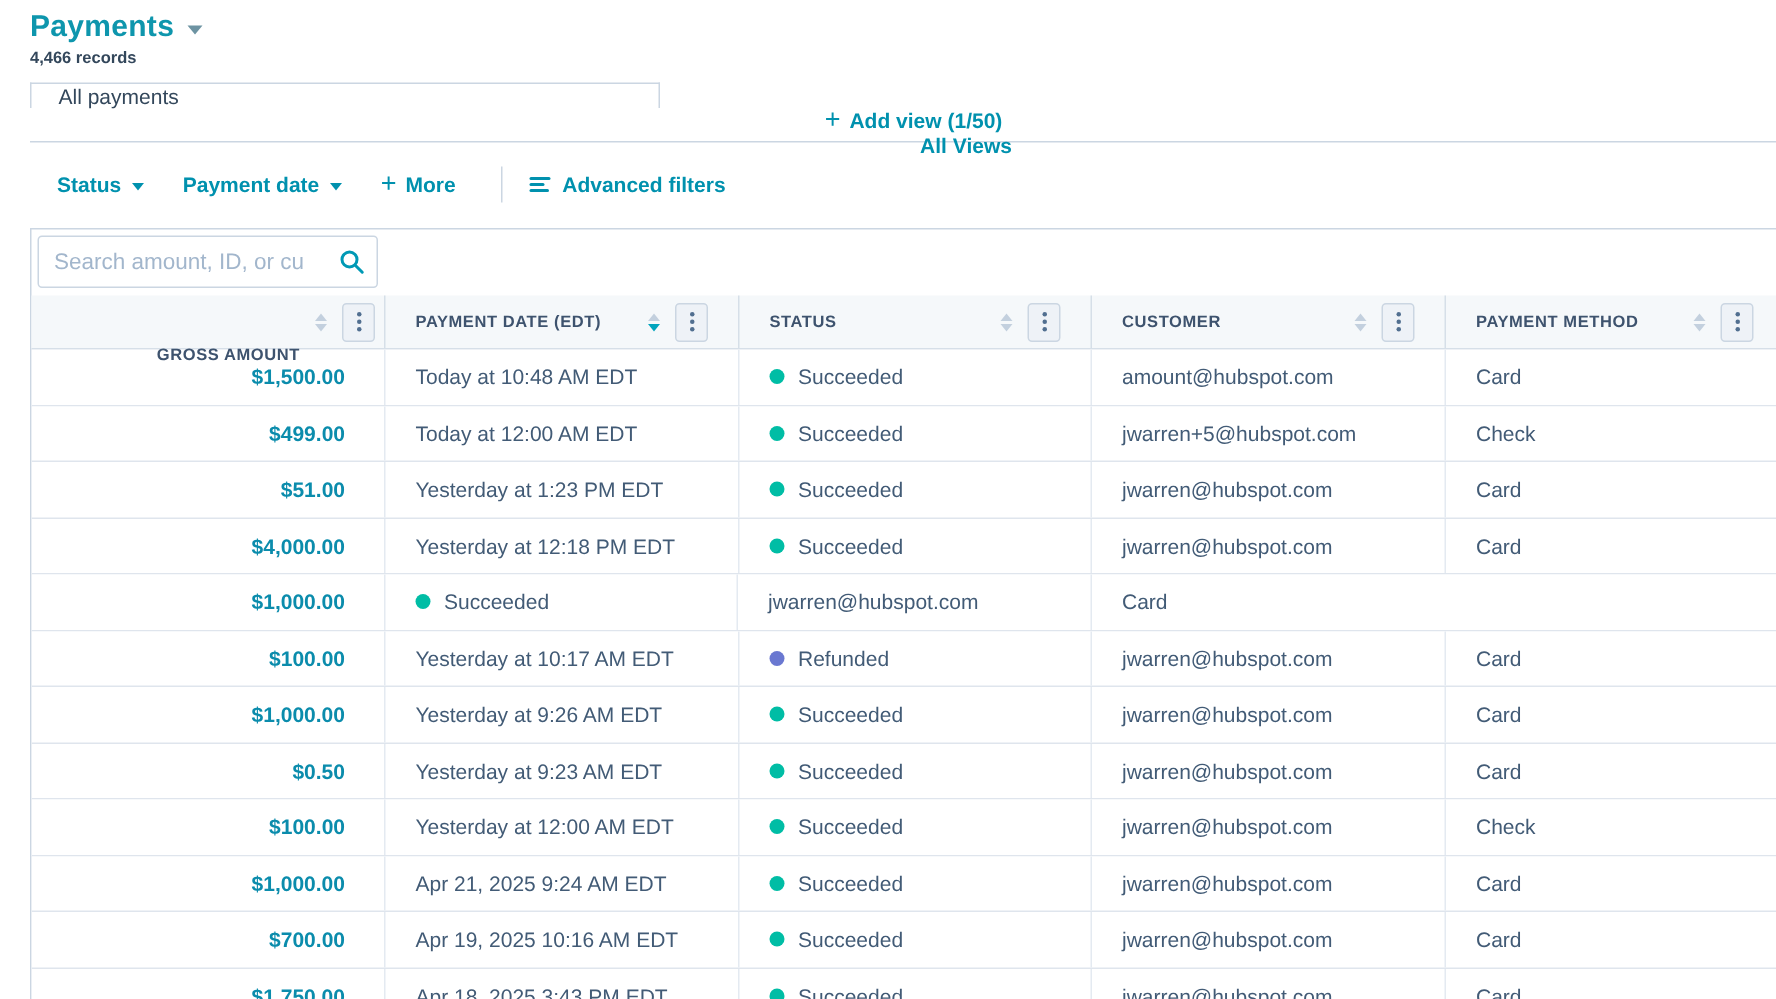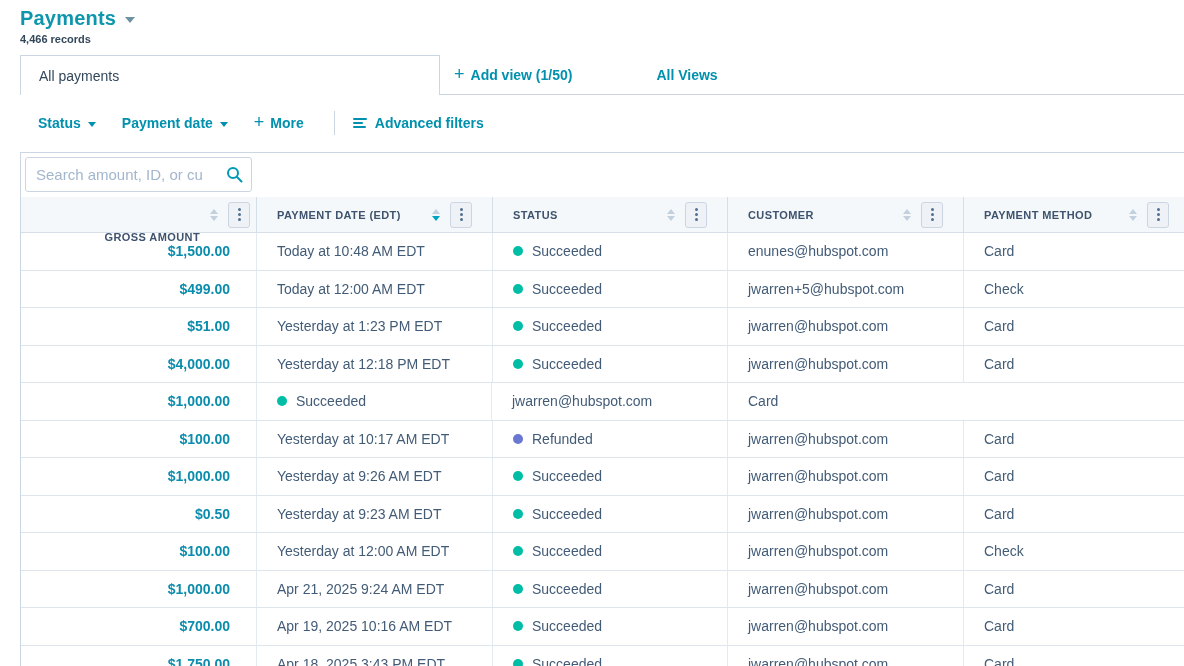--- a/index.html
+++ b/index.html
@@ -14,21 +14,21 @@
   
   .page-head{ position:absolute; left:20px; top:7px; }
   .title-row{ display:flex; align-items:center; gap:9px; }
   .page-title{ font-size:20px; font-weight:700; color:var(--title); letter-spacing:.2px;}
   .caret-down{ width:0; height:0; border-left:5px solid transparent; border-right:5px solid transparent;
     border-top:6px solid #6d93a2; margin-top:3px; cursor:pointer;}
   .records{ font-size:11px; font-weight:700; color:var(--navy); margin-top:3px; }
 
   
   .tabbar{ position:absolute; left:20px; right:0; top:55px; height:40px;
-    display:flex; align-items:stretch; border-bottom:1px solid var(--border); }
+    display:flex; align-items:stretch; border-bottom:1px solid var(--border);flex-direction:column; }
   .tab{ width:420px; background:#fff; border:1px solid var(--border); border-bottom:none;
     display:flex; align-items:center; padding-left:18px; font-size:14px; color:var(--navy);
     position:relative; z-index:2; margin-bottom:-1px; box-shadow:0 1px 0 #fff; cursor:pointer;}
   .tab-link{ display:flex; align-items:center; font-size:14px; font-weight:700; color:var(--accent);
     cursor:pointer; align-self:center; }
   .tab-link.addview{ margin-left:14px; }
   .tab-link.allviews{ margin-left:84px;justify-content:center; }
   .plus{ font-size:18px; font-weight:400; margin-right:6px; line-height:1; position:relative; top:-1px;}
 
   
@@ -218,21 +218,21 @@
   <div class="t-body" id="tbody">
       <div class="trow">
         <div class="cell col0">
           <span class="amount">$1,500.00</span>
         </div>
         <div class="cell col1">Today at 10:48 AM EDT</div>
         <div class="cell col2">
           <span class="status-dot" style="background: rgb(0, 189, 165);"></span>
           <span>Succeeded</span>
         </div>
-        <div class="cell col3">enunes@hubspot.com</div>
+        <div class="cell col3">amount@hubspot.com</div>
         <div class="cell col4">Card</div>
       </div>
       <div class="trow">
         <div class="cell col0">
           <span class="amount">$499.00</span>
         </div>
         <div class="cell col1">Today at 12:00 AM EDT</div>
         <div class="cell col2">
           <span class="status-dot" style="background: rgb(0, 189, 165);"></span>
           <span>Succeeded</span>

